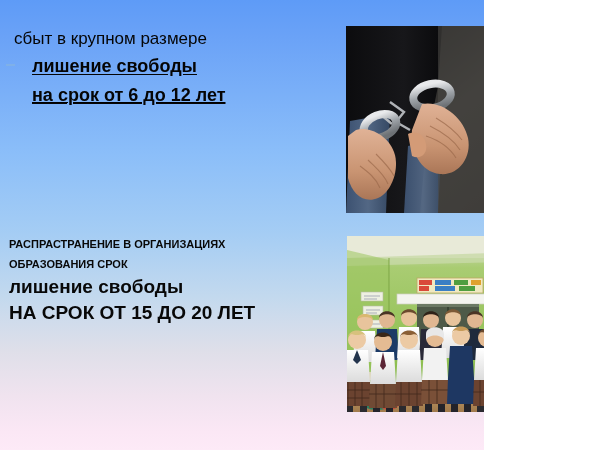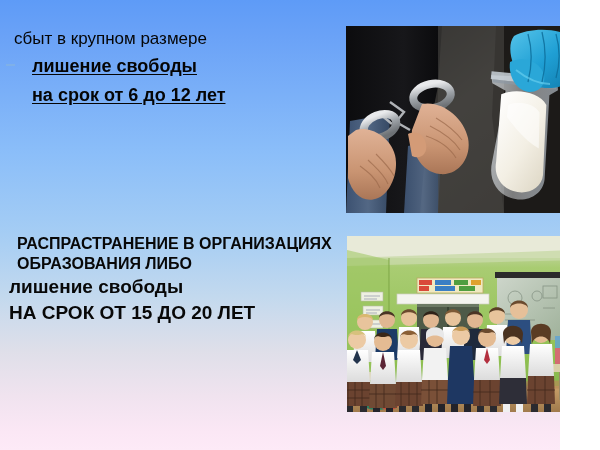--- a/index.html
+++ b/index.html
@@ -8,21 +8,21 @@
     padding: 0;
   }
   body {
     width: 600px;
     height: 450px;
     overflow: hidden;
     font-family: "Liberation Sans", sans-serif;
   }
   .slide {
     position: relative;
-    width: 560px;
+    width: 484px;
     height: 450px;
     background: linear-gradient(to bottom,
         #5e9bf7 0%,
         #6aa2f7 8%,
         #8bbef9 34%,
         #a5cdf4 52%,
         #c3d9ee 66%,
         #dfdfe9 78%,
         #f0e3ef 88%,
         #fbe7f5 96%,
@@ -63,35 +63,36 @@
     font-size: 18px;
     font-weight: bold;
     color: #050505;
     text-decoration: underline;
     text-underline-offset: 2px;
   }
   .indent-row {
     padding-left: 32px;
     line-height: 28px;
     white-space: nowrap;
+    text-decoration: underline;
   }
 
   
   .bottom-text {
     position: absolute;
     left: 0;
     top: 234px;
     width: 360px;
   }
   .b-head {
-    font-size: 16px;
+    font-size: 11px;
     font-weight: bold;
     color: #080808;
     line-height: 20px;
-    padding-left: 17px;
+    padding-left: 9px;
     white-space: nowrap;
   }
   .b-small {
     font-size: 12.5px;
     font-weight: bold;
     color: #080808;
     line-height: 20px;
     padding-left: 9px;
     white-space: nowrap;
   }
@@ -146,21 +147,21 @@
       <span class="bold-underline">лишение свободы</span>
     </div>
 
     <div class="indent-row">
       <span class="bold-underline">на срок от 6 до 12 лет</span>
     </div>
   </div>
 
   <div class="bottom-text">
     <div class="b-head">РАСПРАСТРАНЕНИЕ В ОРГАНИЗАЦИЯХ</div>
-    <div class="b-head">ОБРАЗОВАНИЯ ЛИБО</div>
+    <div class="b-head">ОБРАЗОВАНИЯ СРОК</div>
     <div class="b-big">лишение свободы</div>
     <div class="b-big">НА СРОК ОТ 15 ДО 20 ЛЕТ</div>
   </div>
 
   <div class="photo" id="photo-arrest">
     <svg class="ph-svg" viewBox="0 0 236 187" preserveAspectRatio="none">
       <defs>
         <linearGradient id="bgDark" x1="0" y1="0" x2="1" y2="1">
           <stop offset="0%" stop-color="#101010"></stop>
           <stop offset="45%" stop-color="#3b3936"></stop>

